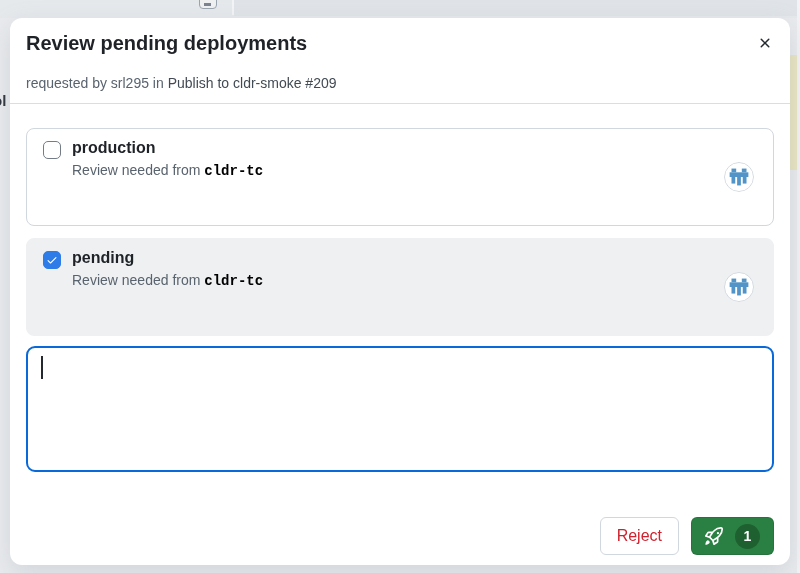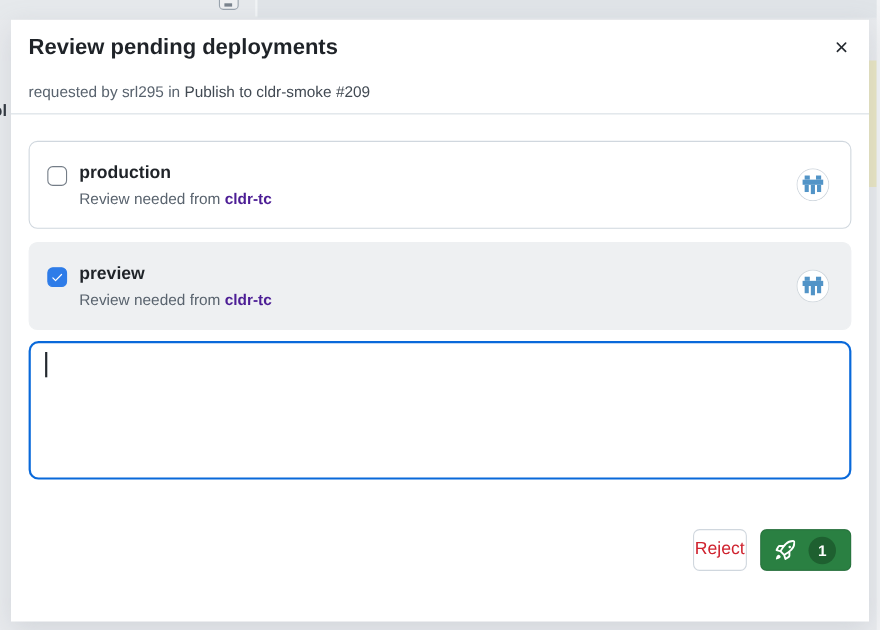--- a/index.html
+++ b/index.html
@@ -27,54 +27,54 @@
   .bg-left-text {
     position: absolute; left: -7px; top: 92px; width: 17px; height: 20px;
     overflow: hidden; font-size: 15px; font-weight: 600; color: #2d333b;
   }
   .bg-yellow-block { position: absolute; left: 788px; top: 55px; width: 9px; height: 115px; background: #e9e5c2; }
   .bg-right-white { position: absolute; left: 797px; top: 0; width: 3px; height: 573px; background: #f2f3f5; }
 
   
   .modal {
     position: absolute; left: 10px; top: 18px; width: 780px; height: 547px;
-    background: #ffffff; border-radius: 0;
+    background: #ffffff; border-radius: 12px;
     box-shadow: 0 8px 24px rgba(140, 149, 159, 0.25);
   }
   .modal-header { position: relative; padding: 14px 16px 12px 16px; border-bottom: 1px solid #d8dee4; }
   .modal-title { margin: 0; font-size: 20px; font-weight: 700; color: #1f2328; }
   .modal-subtitle { margin-top: 20px; font-size: 14px; color: #59636e; }
   .modal-subtitle .run { color: #424a53; }
   .close-btn {
     position: absolute; right: 12px; top: 12px; width: 26px; height: 26px;
     display: flex; align-items: center; justify-content: center;
     background: none; border: none; padding: 0; cursor: pointer; color: #24292f; border-radius: 6px;
   }
 
   .modal-body { padding: 16px; }
 
   
   .env-row {
-    position: relative; height: 80px; border-radius: 8px; padding: 19px 16px;
+    position: relative; height: 98px; border-radius: 8px; padding: 9px 16px;
     display: flex; align-items: flex-start;
   }
   .env-row.row-unchecked { border: 1px solid #d0d7de; background: #ffffff; margin-top: 8px; }
   .env-row.row-checked { background: #eef0f2; border: 1px solid #eef0f2; margin-top: 12px; }
 
   .cb {
     flex: 0 0 auto; width: 18px; height: 18px; margin-top: 3px; border-radius: 5px;
     display: flex; align-items: center; justify-content: center; cursor: pointer;
   }
   .cb.unchecked { border: 1.5px solid #747d87; background: #fff; }
   .cb.checked { background: #2e7ce8; border: 1.5px solid #2e7ce8; }
 
   .env-text { margin-left: 11px; }
   .env-name { font-size: 16px; font-weight: 700; color: #1f2328; line-height: 1.25; }
   .env-note { font-size: 14px; color: #59636e; margin-top: 4px; }
-  .env-note .team { color: #4c1d95; font-weight: 700; }
+  .env-note .team { color: #000000; font-weight: 700; font-family: Liberation Mono, monospace; }
 
   .env-avatar {
     position: absolute; right: 19px; top: 50%; transform: translateY(-50%);
     width: 30px; height: 30px; border-radius: 50%; overflow: hidden;
   }
 
   
   .comment-label { margin-top: 30px; font-size: 16px; color: #1f2328; }
   .comment-wrap { position: relative; margin-top: 10px; }
   .comment-box {
@@ -86,21 +86,21 @@
   .caret {
     position: absolute; left: 15px; top: 10px; width: 1.5px; height: 23px;
     background: #24292f; animation: blink 1.2s steps(1) infinite; pointer-events: none;
   }
   @keyframes blink { 50% { opacity: 0; } }
 
   
   .footer { display: flex; justify-content: flex-end; align-items: center; gap: 12px; margin-top: 45px; }
   .btn { height: 38px; border-radius: 6px; font-family: "Liberation Sans", sans-serif; font-size: 16px; cursor: pointer; }
   .btn-reject {
-    padding: 0 1px; background: #ffffff; border: 1px solid #d0d7de; color: #cf222e; font-weight: 500;
+    padding: 0 16px; background: #ffffff; border: 1px solid #d0d7de; color: #cf222e; font-weight: 500;
   }
   .btn-approve {
     display: flex; align-items: center; gap: 10px; padding: 0 13px;
     background: #2a8042; border: 1px solid rgba(27,31,36,0.15); color: #ffffff; font-weight: 700;
   }
   .btn-approve .count-badge {
     width: 25px; height: 25px; border-radius: 50%; background: #1e6030;
     display: flex; align-items: center; justify-content: center;
     font-size: 14px; font-weight: 600; color: #fff; margin-left: 2px;
   }
@@ -161,21 +161,21 @@
 
     <div class="env-row row-checked">
       <span class="cb checked">
         <span style="display:flex">
           <svg width="12" height="12" viewBox="0 0 16 16" fill="#ffffff" aria-hidden="true">
             <path d="M13.78 4.22a.75.75 0 0 1 0 1.06l-7.25 7.25a.75.75 0 0 1-1.06 0L2.22 9.28a.75.75 0 0 1 1.06-1.06L6 10.94l6.72-6.72a.75.75 0 0 1 1.06 0Z"></path>
           </svg>
         </span>
       </span>
       <div class="env-text">
-        <div class="env-name">preview</div>
+        <div class="env-name">pending</div>
         <div class="env-note">
           <span>Review needed from</span>
           <span class="team">cldr-tc</span>
         </div>
       </div>
       <span class="env-avatar">
         <svg width="30" height="30" viewBox="0 0 32 32" aria-hidden="true">
           <circle cx="16" cy="16" r="15.5" fill="#ffffff" stroke="#cfd6dc"></circle>
           <g fill="#5294c7">
             <rect x="8" y="7" width="5" height="4"></rect>

